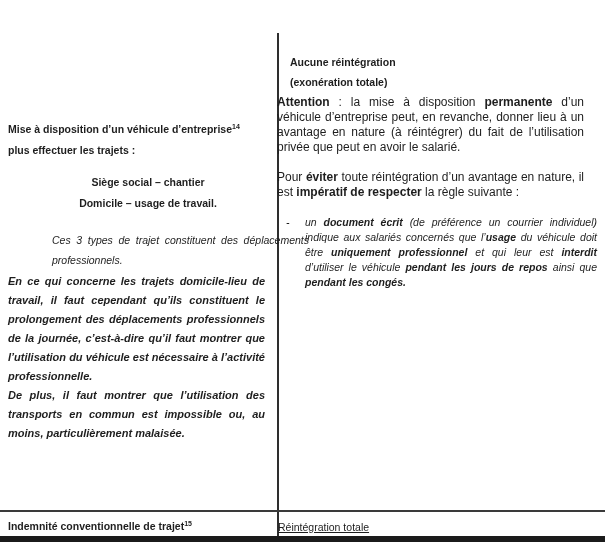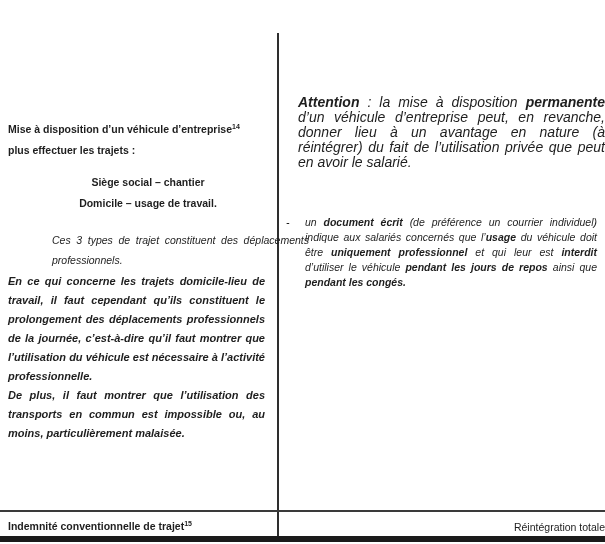--- a/index.html
+++ b/index.html
@@ -68,23 +68,22 @@
   }
   
   .rc-heading {
     position: absolute;
     left: 290px; top: 52px; width: 300px;
     font-weight: bold;
     font-size: 10.5px; line-height: 20px;
   }
   .rc-para {
     position: absolute;
-    left: 298px; width: 307px;
-    font-style: italic;
-    font-size: 14px; line-height: 15px;
+    left: 277px; width: 307px;
+    font-size: 12px; line-height: 15px;
     text-align: justify;
   }
   .rc-attention { top: 95px; }
   .rc-pour { top: 170px; }
   .rc-bullet {
     position: absolute;
     left: 286px; top: 215px; width: 311px;
     display: flex;
     font-style: italic;
     font-size: 10.5px; line-height: 15px;
@@ -95,22 +94,22 @@
   
   .f-left {
     position: absolute;
     left: 8px; top: 520px; width: 266px;
     font-weight: bold;
     font-size: 10.5px; line-height: 13px;
   }
   .f-right {
     position: absolute;
     left: 278px; top: 521px; width: 327px;
-    text-align: right;
-    font-size: 10.5px; line-height: 13px;
+    text-align: left;
+    font-size: 10.5px; line-height: 13px; text-decoration: underline;
   }
 </style>
 </head>
 <body>
 
 <div class="page">
 
   <div class="vline"></div>
   <div class="hline"></div>
   <div class="bottom-bar"></div>
@@ -125,23 +124,28 @@
     <div>Domicile – usage de travail.</div>
   </div>
 
   <p class="lc-p1">Ces 3 types de trajet constituent des déplacements professionnels.</p>
 
   <p class="lc-p2">
     <span>En ce qui concerne les trajets domicile-lieu de travail, il faut cependant qu’ils constituent le prolongement des déplacements professionnels de la journée, c’est-à-dire qu’il faut montrer que l’utilisation du véhicule est nécessaire à l’activité professionnelle.</span><br>
     <span>De plus, il faut montrer que l’utilisation des transports en commun est impossible ou, au moins, particulièrement malaisée.</span>
   </p>
 
+  <p class="rc-heading">
+    <span>Aucune réintégration</span><br>
+    <span>(exonération totale)</span>
+  </p>
 
   <p class="rc-para rc-attention"><span class="b">Attention</span><span> : la mise à disposition </span><span class="b">permanente</span><span> d’un véhicule d’entreprise peut, en revanche, donner lieu à un avantage en nature (à réintégrer) du fait de l’utilisation privée que peut en avoir le salarié.</span></p>
 
+  <p class="rc-para rc-pour"><span>Pour </span><span class="b">éviter</span><span> toute réintégration d’un avantage en nature, il est </span><span class="b">impératif de respecter</span><span> la règle suivante :</span></p>
 
   <div class="rc-bullet">
     <span class="dash">-</span>
     <span class="btext"><span>un </span><span class="b">document écrit</span><span> (de préférence un courrier individuel) indique aux salariés concernés que l’</span><span class="b">usage</span><span> du véhicule doit être </span><span class="b">uniquement professionnel</span><span> et qui leur est </span><span class="b">interdit</span><span> d’utiliser le véhicule </span><span class="b">pendant les jours de repos</span><span> ainsi que </span><span class="b">pendant les congés.</span></span>
   </div>
 
   <div class="f-left">
     <span>Indemnité conventionnelle de trajet</span><sup class="fnote">15</sup>
   </div>
   <div class="f-right">Réintégration totale</div>

